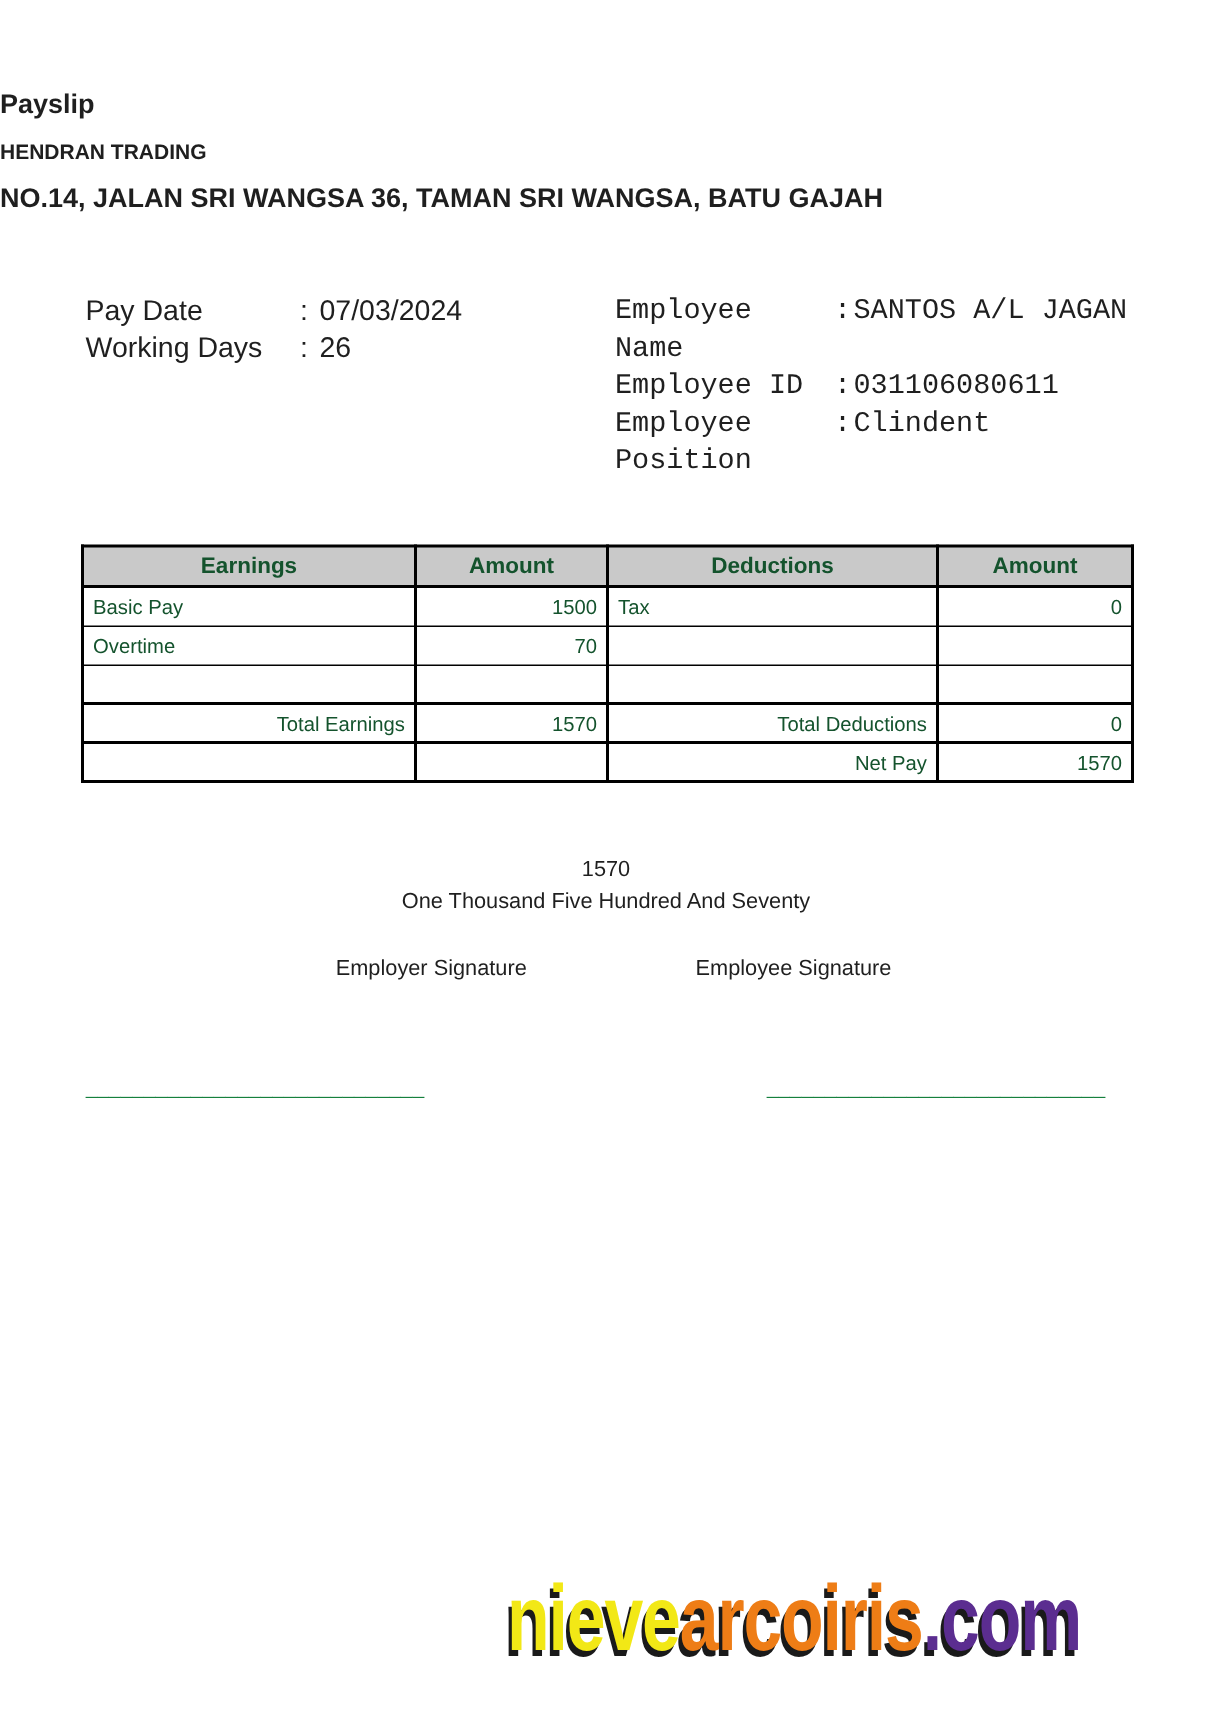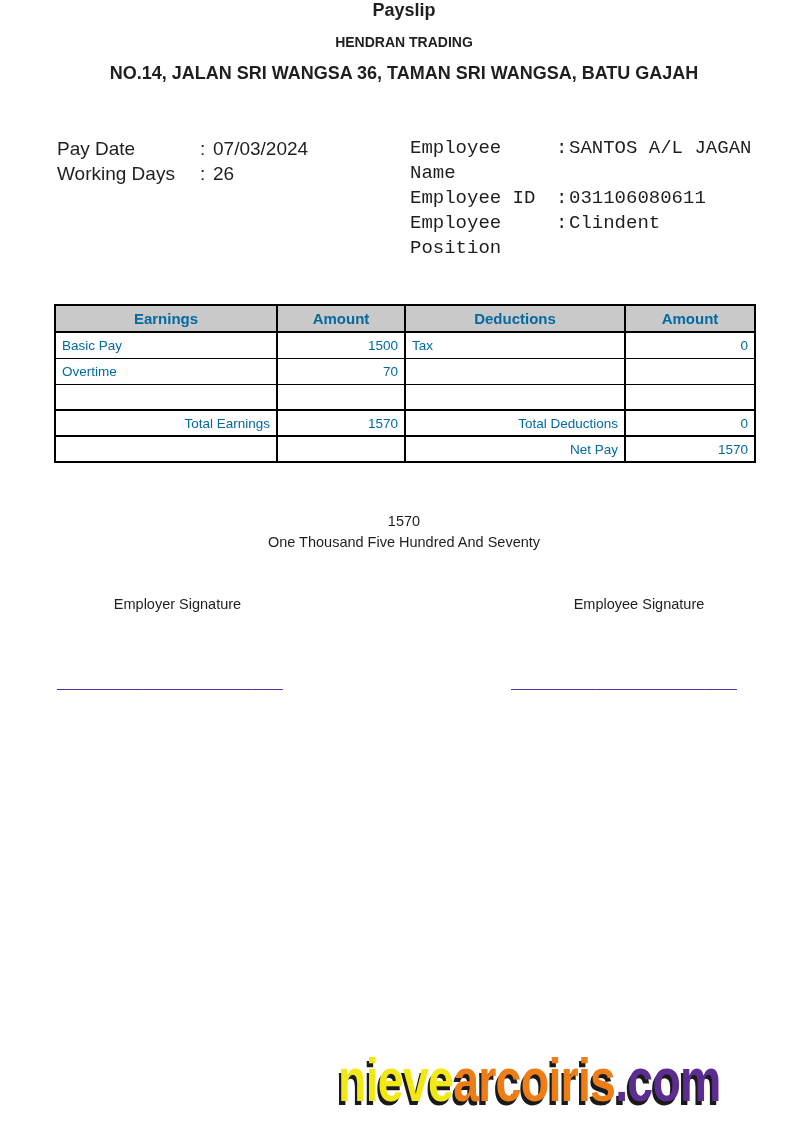--- a/index.html
+++ b/index.html
@@ -9,21 +9,21 @@
     width: 808px;
     height: 1141px;
     margin: 0 auto;
     background: #ffffff;
     overflow: hidden;
     font-family: "Liberation Sans", "DejaVu Sans", sans-serif;
     color: #1f1f1f;
   }
 
   
-  .doc-header { text-align: center; }
+  .doc-header { padding-top: 59px; }
   .doc-title { font-size: 18px; font-weight: bold; }
   .doc-company { font-size: 14px; font-weight: bold; margin-top: 13px; }
   .doc-address { font-size: 18px; font-weight: bold; margin-top: 13px; }
 
   
   .info-section {
     display: flex;
     margin-top: 52px;
     padding-left: 57px;
     padding-right: 50px;
@@ -38,21 +38,21 @@
   .info-value { white-space: nowrap; }
 
   
   .pay-table-wrap { margin: 43px 54px 0 54px; }
   table.pay-table {
     border-collapse: collapse;
     width: 700px;
     table-layout: fixed;
     border: 2px solid #000;
     font-size: 13.5px;
-    color: #0369a1;
+    color: #14532d;
   }
   .pay-table col.c-earn { width: 222px; }
   .pay-table col.c-eamt { width: 128px; }
   .pay-table col.c-ded  { width: 220px; }
   .pay-table col.c-damt { width: 130px; }
   .pay-table th {
     border: 2px solid #000;
     background: #c9c9c9;
     font-weight: bold;
     font-size: 15px;
@@ -74,36 +74,36 @@
   .pay-table tr.totals-row td { border-top-width: 2px; border-bottom-width: 2px; }
   .pay-table tr.netpay-row td { border-bottom-width: 2px; }
 
   
   .summary { text-align: center; margin-top: 50px; font-size: 14.5px; }
   .net-words { margin-top: 5px; }
 
   
   .sig-labels {
     display: flex;
-    justify-content: space-between;
-    margin-top: 46px;
+    justify-content: center;
+    margin-top: 29px;
     padding-left: 57px;
     padding-right: 48px;
     font-size: 14.5px;
   }
   .sig-label-left  { width: 241px; text-align: center; }
   .sig-label-right { width: 242px; text-align: center; }
   .sig-lines {
     display: flex;
     justify-content: space-between;
     margin-top: 62px;
     padding-left: 57px;
     padding-right: 56px;
     font-size: 14px;
-    color: #4c1d95;
+    color: #15803d;
   }
   .sig-line { width: 241px; white-space: nowrap; overflow: hidden; letter-spacing: 0; }
 
   
   .footer-note { text-align: center; margin-top: 30px; font-size: 14.5px; }
 
   
   .watermark {
     position: absolute;
     left: 338px;

